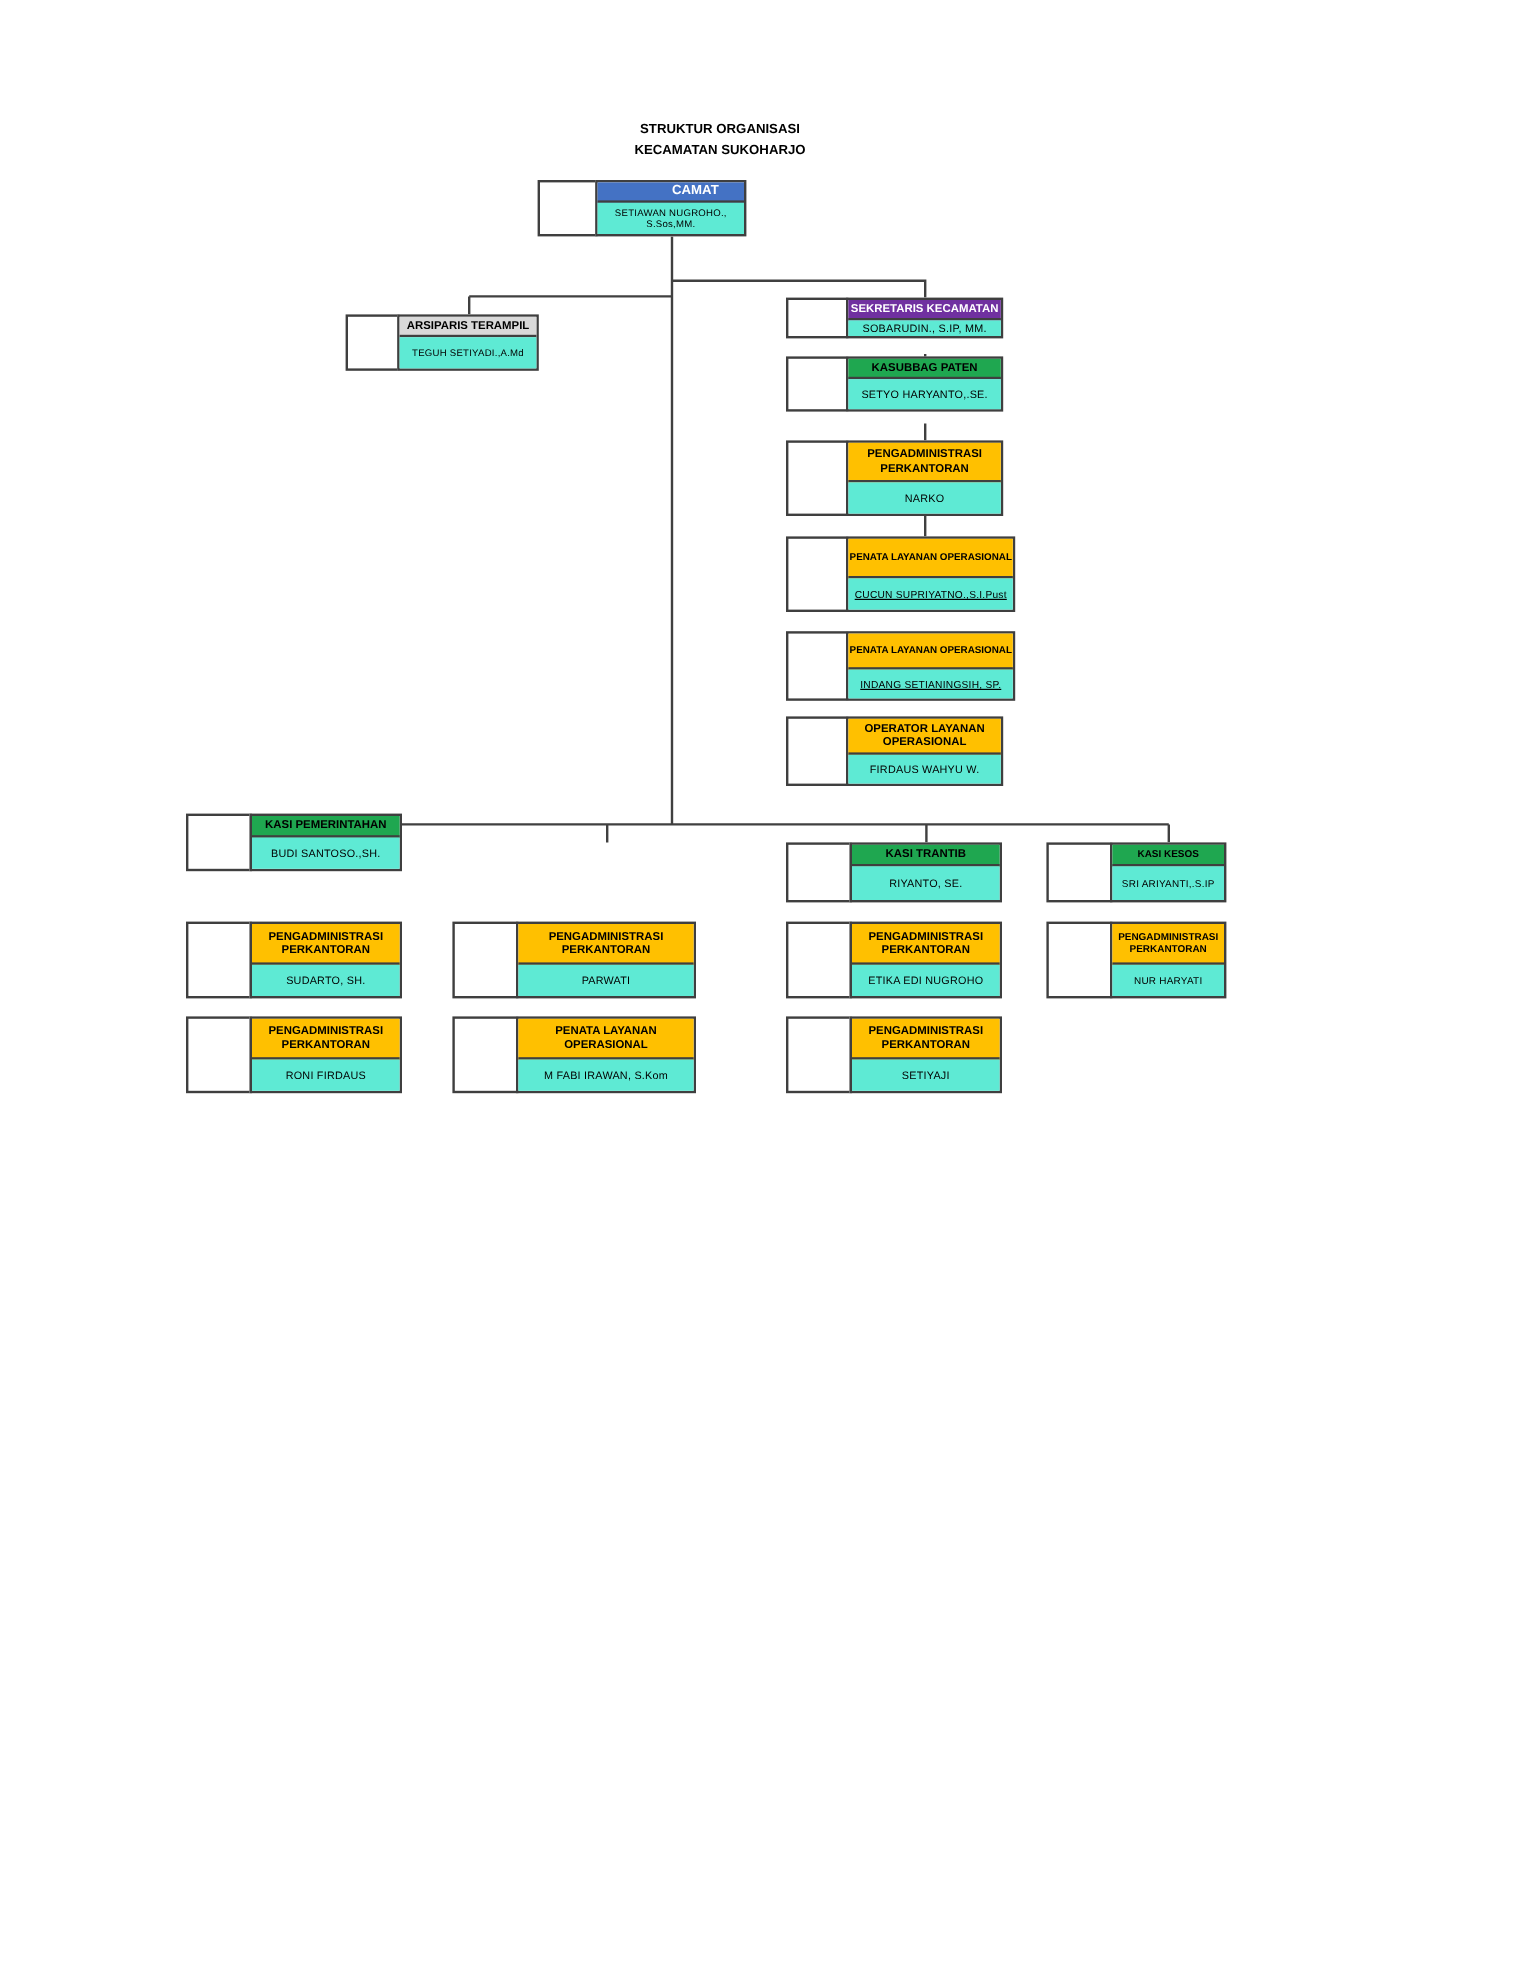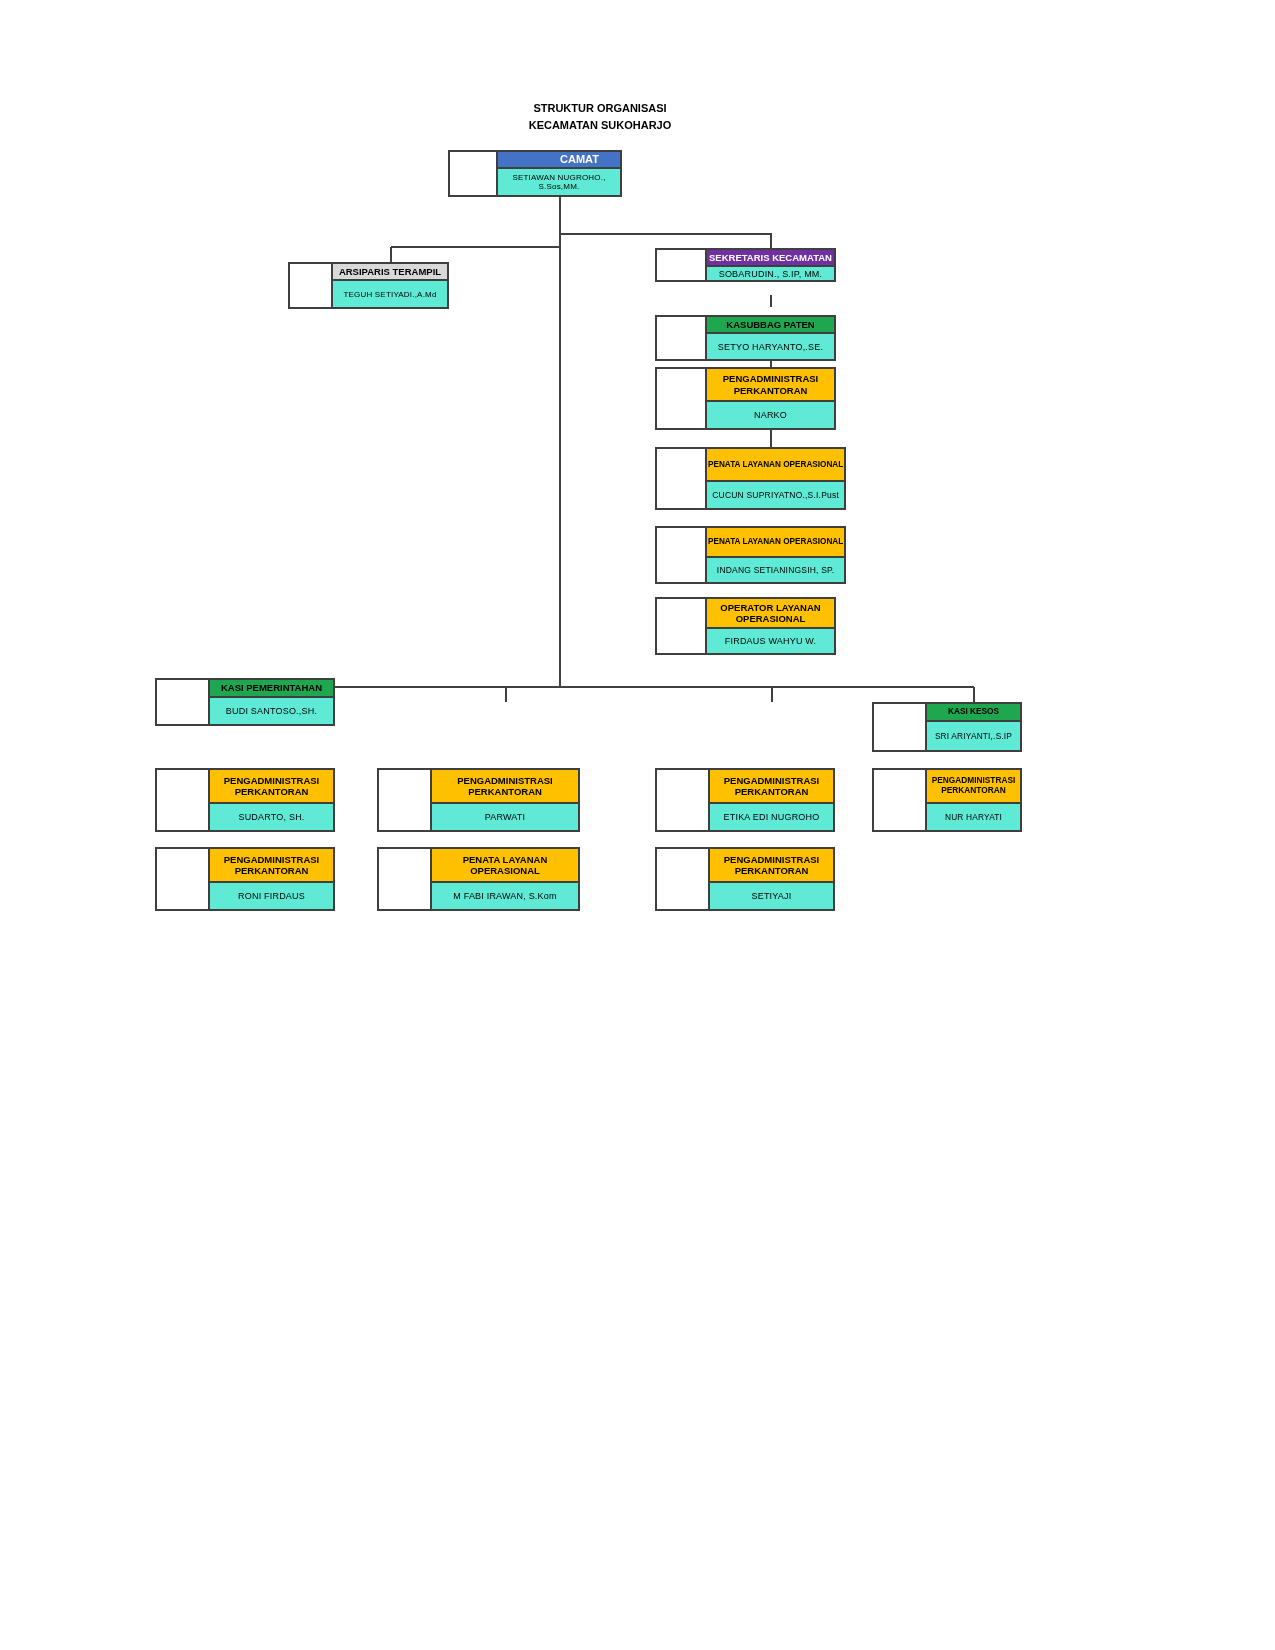--- a/index.html
+++ b/index.html
@@ -37,21 +37,21 @@
   .hdr.xs{font-size:8.3px;}
   .blue{background:var(--blue);color:#fff;padding-left:42px;}
   .purple{background:var(--purple);color:#fff;}
   .green{background:var(--green);color:#000;}
   .orange{background:var(--orange);color:#000;}
   .gray{background:var(--gray);color:#000;}
   .nm{
     flex:1;display:flex;align-items:center;justify-content:center;text-align:center;
     font-size:9px;background:#5eead4;padding:0 1px;letter-spacing:0.2px;
   }
-  .nm.s85{font-size:8.5px;}
+  .nm.s85{font-size:8.5px;text-decoration:underline;}
   .nm.sm{font-size:8px;}
   .nm.xs{font-size:8.3px;}
 </style>
 </head>
 <body>
 
 <div id="canvas">
 
   <svg id="wires" width="1275" height="1650">
     <path d="M560,197 V687"></path>
@@ -83,21 +83,21 @@
   </div>
 
   <div class="node pw52" style="left:655px;top:248px;width:181px;height:34px">
     <div class="photo"></div>
     <div class="main">
       <div class="hdr hd17 purple">SEKRETARIS KECAMATAN</div>
       <div class="nm">SOBARUDIN., S.IP, MM.</div>
     </div>
   </div>
 
-  <div class="node pw52" style="left:655px;top:315px;width:181px;height:46px">
+  <div class="node pw52" style="left:655px;top:297px;width:181px;height:46px">
     <div class="photo"></div>
     <div class="main">
       <div class="hdr hd17 green">KASUBBAG PATEN</div>
       <div class="nm">SETYO HARYANTO,.SE.</div>
     </div>
   </div>
 
   <div class="node pw52" style="left:655px;top:367px;width:181px;height:63px">
     <div class="photo"></div>
     <div class="main">
@@ -164,20 +164,27 @@
   </div>
 
   <div class="node pw55" style="left:377px;top:847px;width:203px;height:64px">
     <div class="photo"></div>
     <div class="main">
       <div class="hdr hd34 orange">PENATA LAYANAN OPERASIONAL</div>
       <div class="nm">M FABI IRAWAN, S.Kom</div>
     </div>
   </div>
 
+  <div class="node pw55" style="left:655px;top:702px;width:180px;height:50px">
+    <div class="photo"></div>
+    <div class="main">
+      <div class="hdr hd18 green">KASI TRANTIB</div>
+      <div class="nm">RIYANTO, SE.</div>
+    </div>
+  </div>
 
   <div class="node pw55" style="left:655px;top:768px;width:180px;height:64px">
     <div class="photo"></div>
     <div class="main">
       <div class="hdr hd34 orange">PENGADMINISTRASI PERKANTORAN</div>
       <div class="nm">ETIKA EDI NUGROHO</div>
     </div>
   </div>
 
   <div class="node pw55" style="left:655px;top:847px;width:180px;height:64px">

